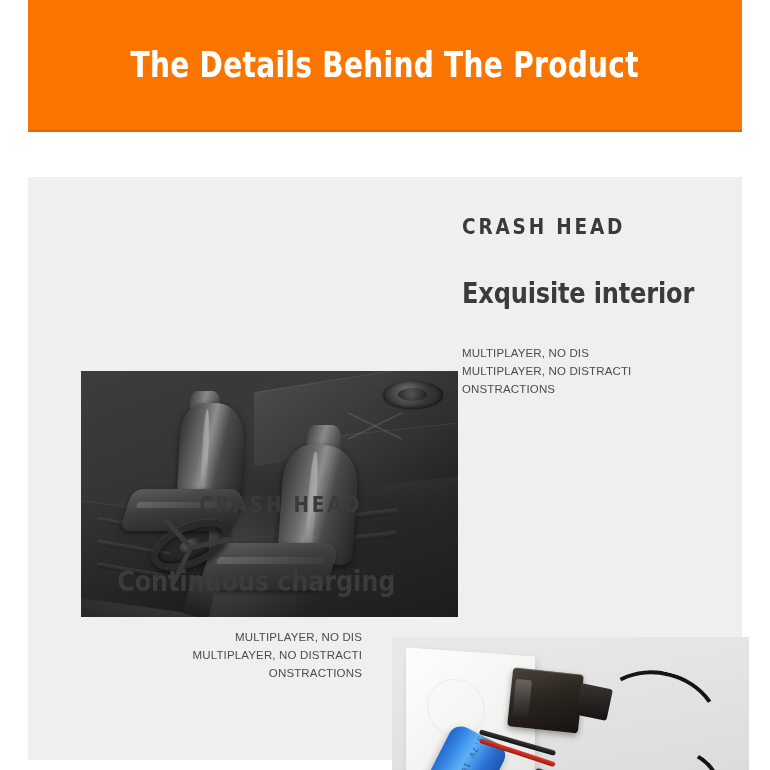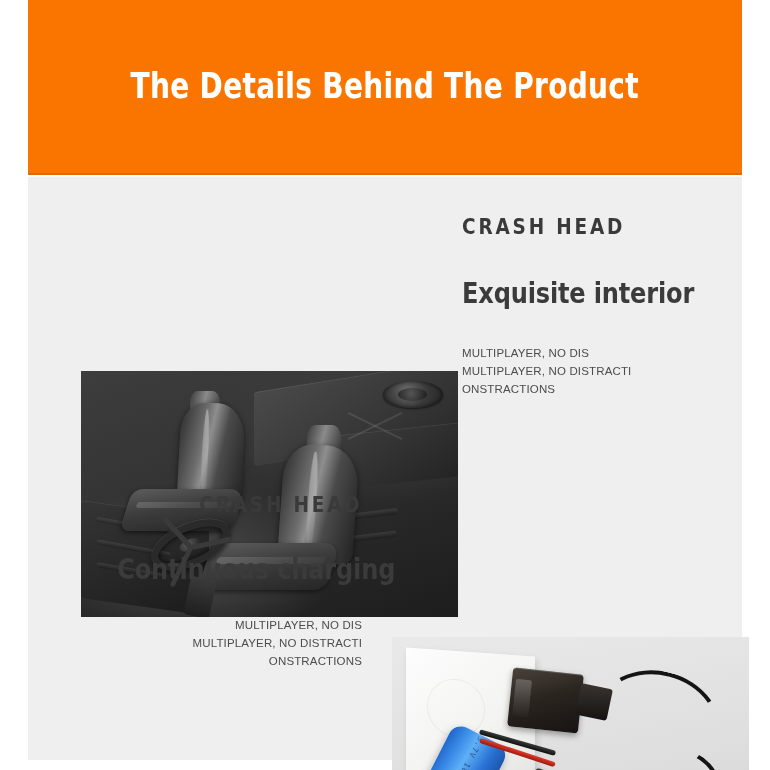--- a/index.html
+++ b/index.html
@@ -19,21 +19,21 @@
     height: 770px;
     background: #ffffff;
   }
 
   
   .banner {
     position: absolute;
     left: 28px;
     top: 0;
     width: 714px;
-    height: 175px;
+    height: 132px;
     background: #fa7500;
     border-bottom: 2px solid #e06a07;
     display: flex;
     align-items: center;
     justify-content: center;
   }
 
   .banner-title {
     color: #ffffff;
     font-family: "DejaVu Sans", sans-serif;
@@ -393,21 +393,21 @@
 
       <div class="wire-red" style="left:24%; top:46%; width:22%; transform:rotate(18deg);"></div>
       <div class="wire-black" style="left:24%; top:42%; width:22%; transform:rotate(16deg);"></div>
 
       <div class="connector" style="left:38%; top:55%; width:10%; height:20%;"></div>
 
     </div>
 
     <div class="block" style="left:44px; top:318px; width:290px; text-align:right;">
       <div class="kicker right" style="display:inline-block;">CRASH HEAD</div>
-      <div style="margin-top:40px;">
+      <div style="margin-top:52px;">
         <div class="headline right" style="display:inline-block;">Continuous charging</div>
       </div>
       <div class="body-copy right" style="margin-top:32px;">
         <div>MULTIPLAYER, NO DIS</div>
         <div>MULTIPLAYER, NO DISTRACTI</div>
         <div>ONSTRACTIONS</div>
       </div>
     </div>
 
   </div>

